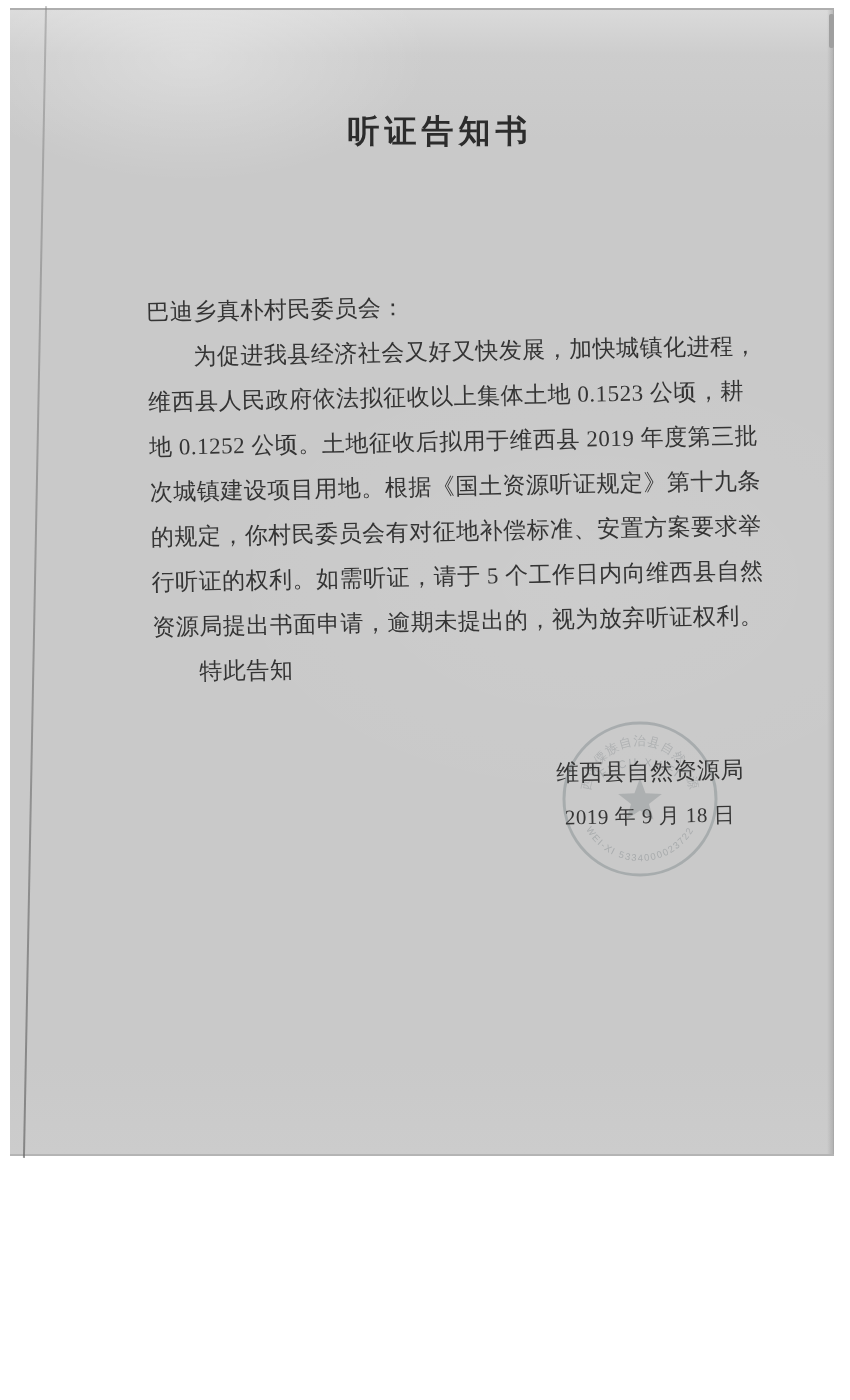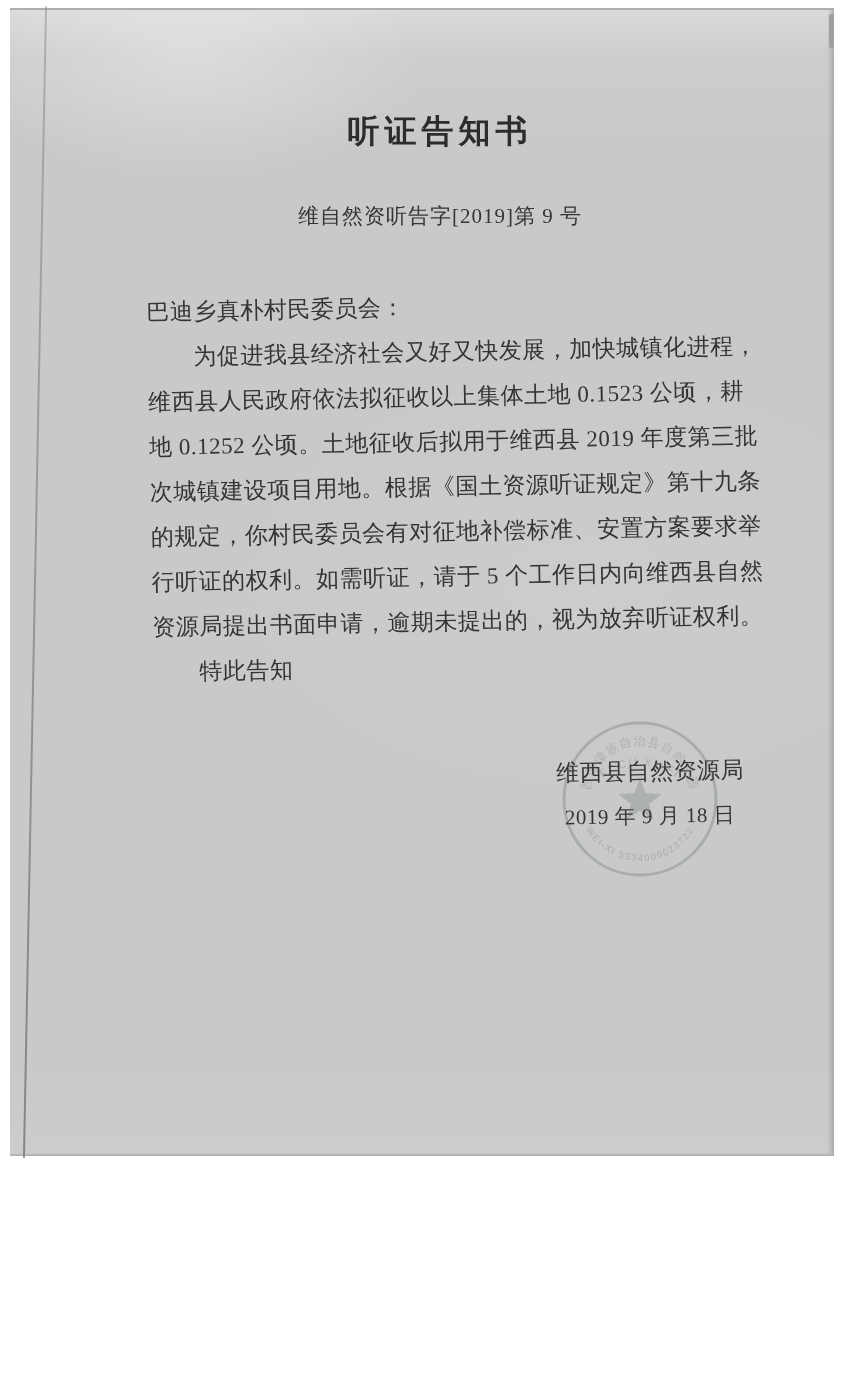--- a/index.html
+++ b/index.html
@@ -140,21 +140,20 @@
 </head>
 <body>
 
 <div class="canvas">
   <div class="page">
     <div class="crease"></div>
     <div class="edge-right"></div>
     <div class="corner-mark"></div>
 
     <div class="title">听证告知书</div>
-    <div class="docnum">维自然资听告字[2019]第 9 号</div>
 
     <div class="body">
       <div class="line">巴迪乡真朴村民委员会：</div>
       <div class="line indent">为促进我县经济社会又好又快发展，加快城镇化进程，</div>
       <div class="line">维西县人民政府依法拟征收以上集体土地 0.1523 公顷，耕</div>
       <div class="line">地 0.1252 公顷。土地征收后拟用于维西县 2019 年度第三批</div>
       <div class="line">次城镇建设项目用地。根据《国土资源听证规定》第十九条</div>
       <div class="line">的规定，你村民委员会有对征地补偿标准、安置方案要求举</div>
       <div class="line">行听证的权利。如需听证，请于 5 个工作日内向维西县自然</div>
       <div class="line">资源局提出书面申请，逾期未提出的，视为放弃听证权利。</div>

